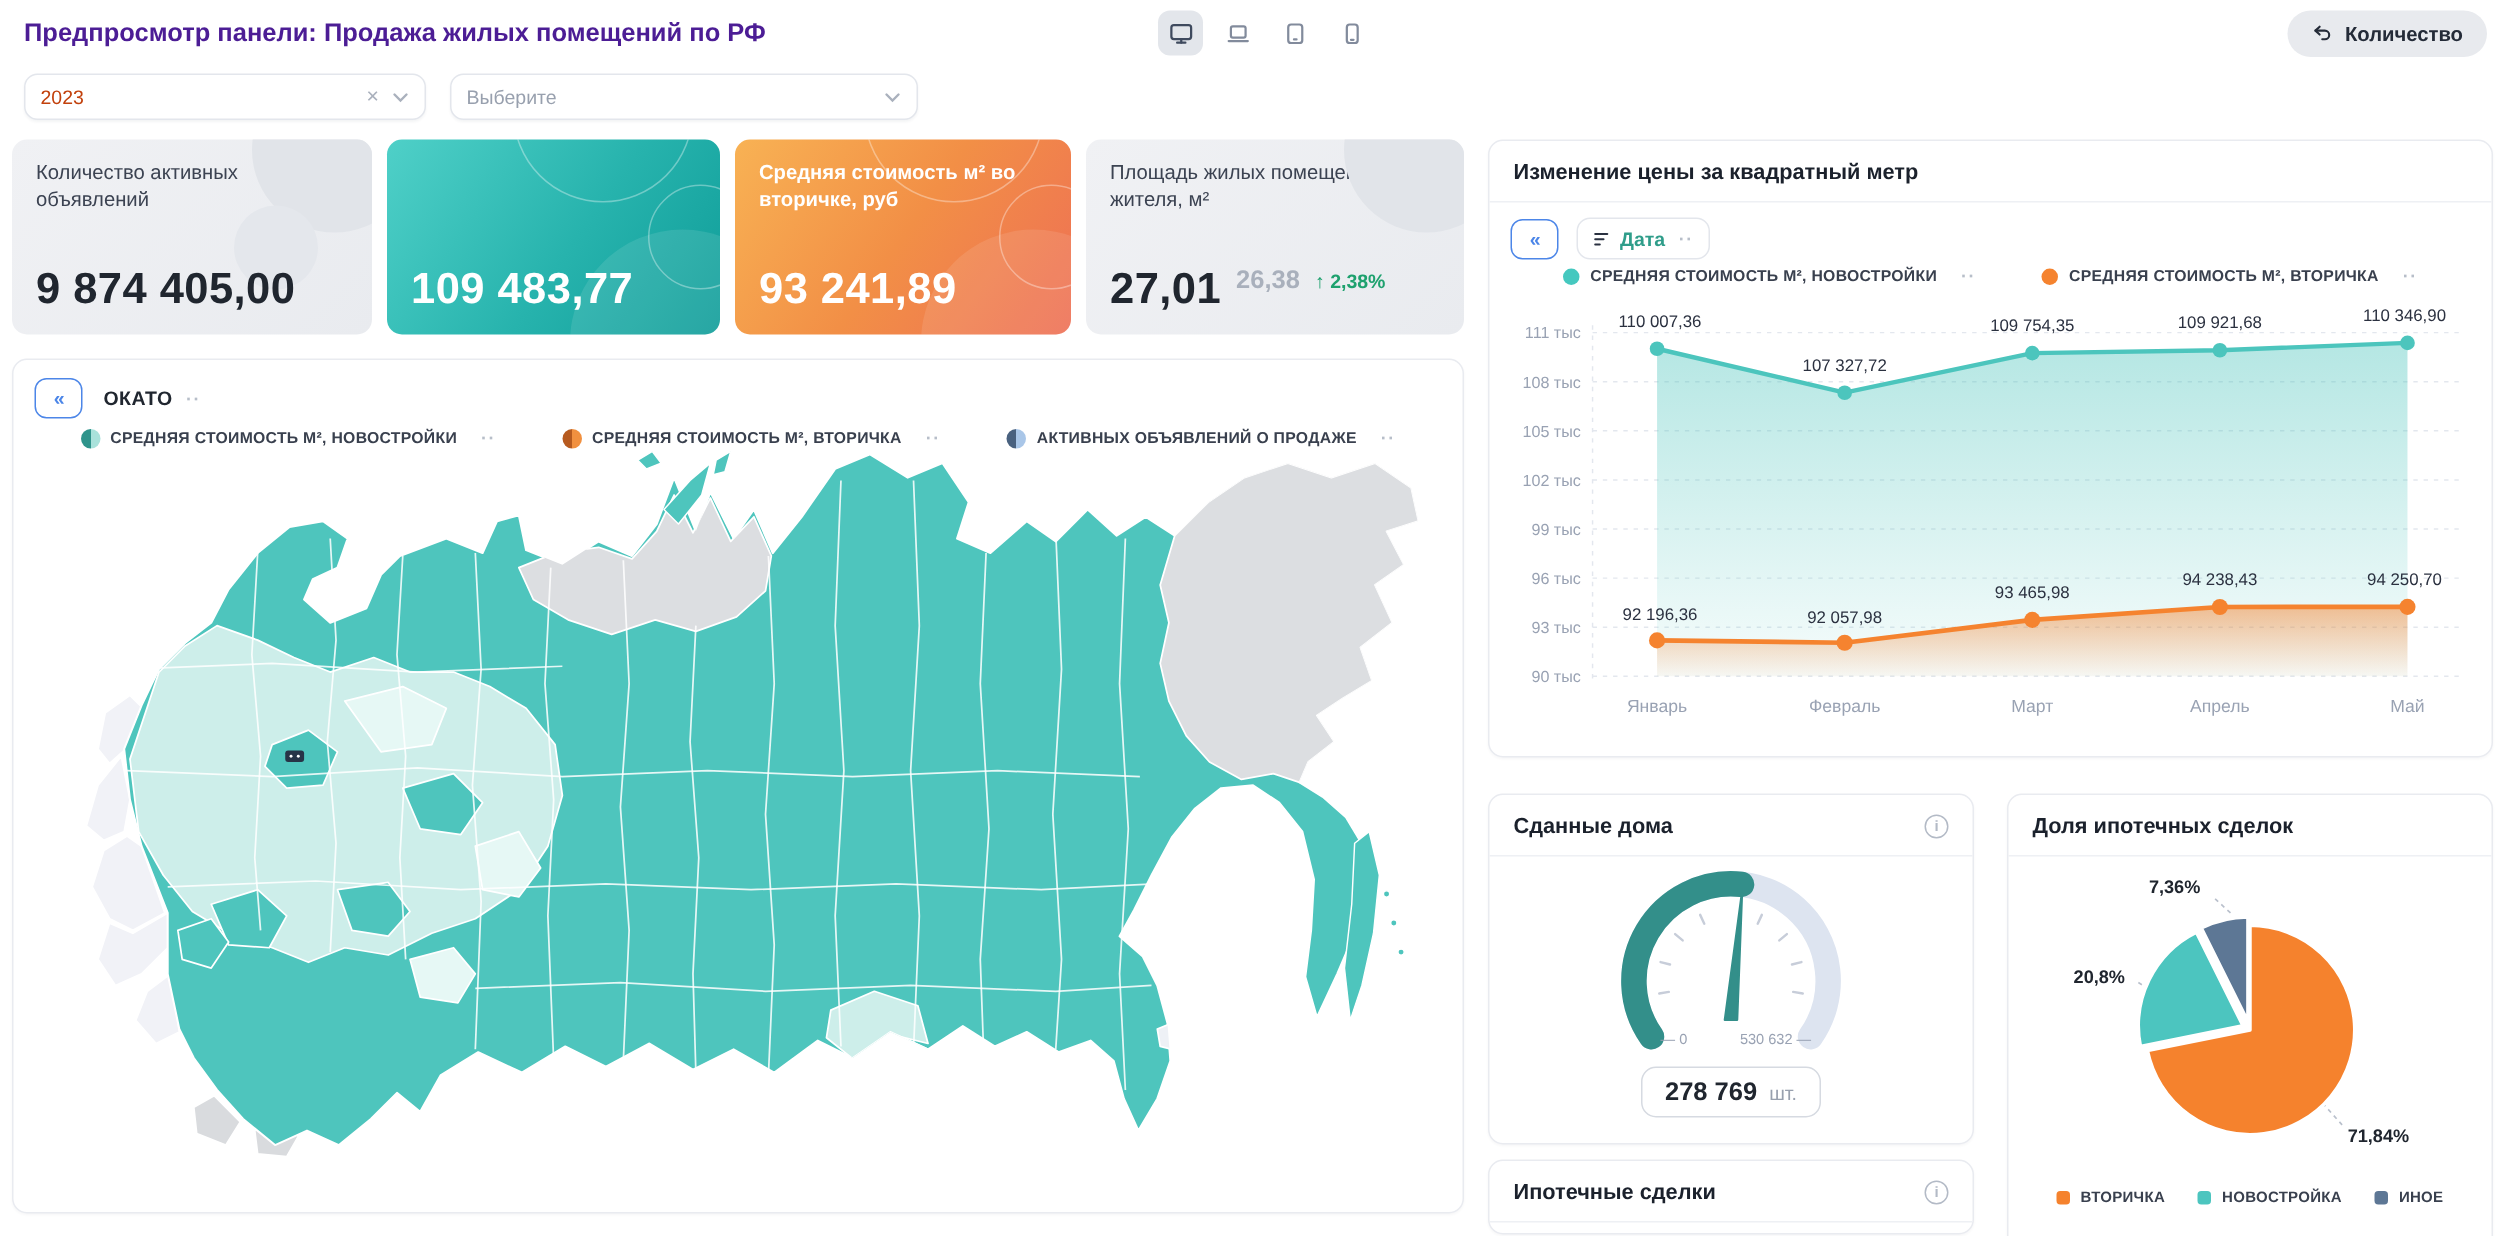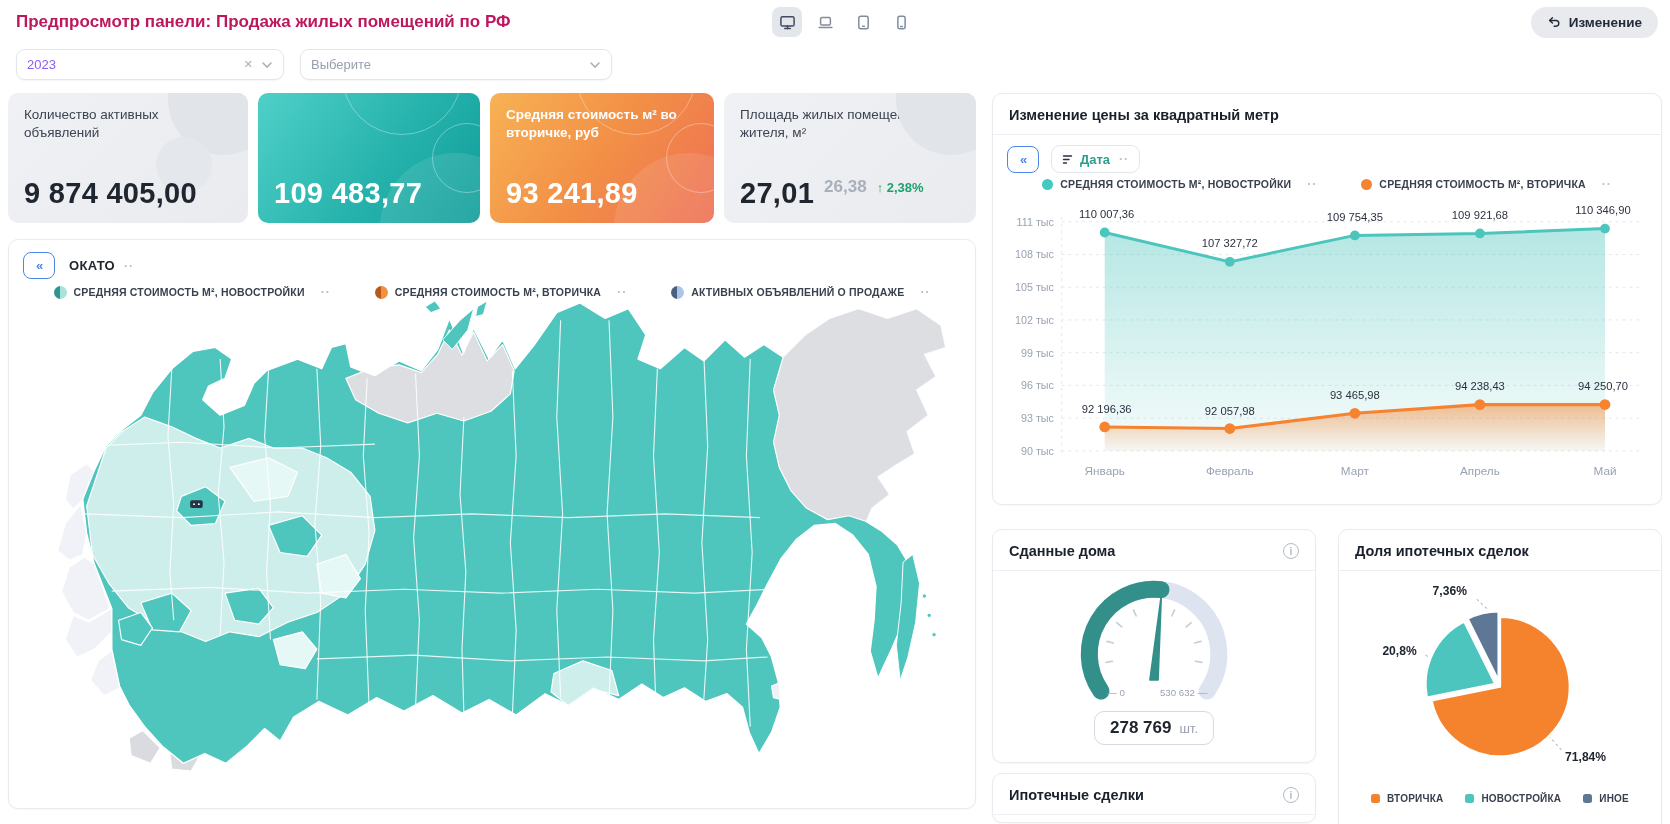--- a/index.html
+++ b/index.html
@@ -3,36 +3,36 @@
 <meta charset="utf-8">
 <style>
   * { box-sizing: border-box; margin: 0; padding: 0; }
   html,body { width:1670px; height:824px; overflow:hidden; }
   body {
     font-family:"Liberation Sans", sans-serif;
     background:#ffffff; color:#1e2430; position:relative;
   }
   
   .topbar { height:44px; display:flex; align-items:center; padding:0 12px 0 16px; position:relative; }
-  .topbar-title { font-size:17px; font-weight:700; color:#be185d; }
+  .topbar-title { font-size:17px; font-weight:700; color:#4c1d95; }
   .device-group { position:absolute; left:772px; top:7px; display:flex; gap:8px; align-items:center; }
   .device-btn { width:30px; height:30px; display:flex; align-items:center; justify-content:center; border-radius:8px; cursor:pointer; }
   .device-btn.active { background:#e3e6eb; }
   .device-btn svg { stroke:#828b9c; fill:none; stroke-width:1.4; stroke-linecap:round; stroke-linejoin:round; }
   .device-btn.active svg { stroke:#3f4a5e; }
   .back-btn { margin-left:auto; height:31px; background:#e8eaee; border:none; border-radius:17px;
     display:flex; align-items:center; gap:8px; padding:0 16px; font-size:13.5px; font-weight:600; color:#242b38; cursor:pointer;
     font-family:inherit; }
   .back-btn svg { stroke:#242b38; fill:none; stroke-width:1.6; stroke-linecap:round; stroke-linejoin:round; }
   
   .filters { display:flex; gap:16px; padding:5px 0 13px 16px; }
   .select { height:31px; background:#fff; border:1px solid #e3e6ec; border-radius:9px; box-shadow:0 1px 2px rgba(20,30,50,.05);
     display:flex; align-items:center; padding:0 10px; font-size:13px; cursor:pointer; }
   .select.w1 { width:268px; } .select.w2 { width:312px; }
-  .select .val { color:#8b5cf6; } .select .ph { color:#98a0ae; }
+  .select .val { color:#c2410c; } .select .ph { color:#98a0ae; }
   .select .spacer { flex:1; }
   .select .x { color:#aab1bd; font-size:11px; margin-right:8px; }
   .select svg { stroke:#aab1bd; fill:none; stroke-width:1.6; stroke-linecap:round; }
   
   .main { display:flex; gap:16px; padding:0 8px; }
   .col-left { width:968px; }
   .col-right { width:670px; }
   
   .kpi-row { display:grid; grid-template-columns:240px 222px 224px 1fr; gap:10px; height:130px; margin-bottom:16px; }
   .kpi { border-radius:10px; padding:13px 16px; position:relative; overflow:hidden; display:flex; flex-direction:column; }
@@ -131,21 +131,21 @@
           <rect x="4.6" y="2.2" width="6.8" height="11.6" rx="1.8"></rect>
           <line x1="7.2" y1="11.8" x2="8.8" y2="11.8"></line>
         </svg>
     </div>
   </div>
   <button class="back-btn">
     <svg width="14" height="14" viewBox="0 0 16 16">
         <path d="M6.2 3.2 L3 6.2 L6.2 9.2"></path>
         <path d="M3 6.2 h7.2 a3.3 3.3 0 0 1 0 6.6 h-2"></path>
       </svg>
-    <span>Изменение</span>
+    <span>Количество</span>
   </button>
 </div>
 
 <div class="filters">
   <div class="select w1">
     <span class="val">2023</span>
     <span class="spacer"></span>
     <span class="x">✕</span>
     <svg width="12" height="8" viewBox="0 0 12 8">
         <polyline points="2,2 6,6 10,2"></polyline>

